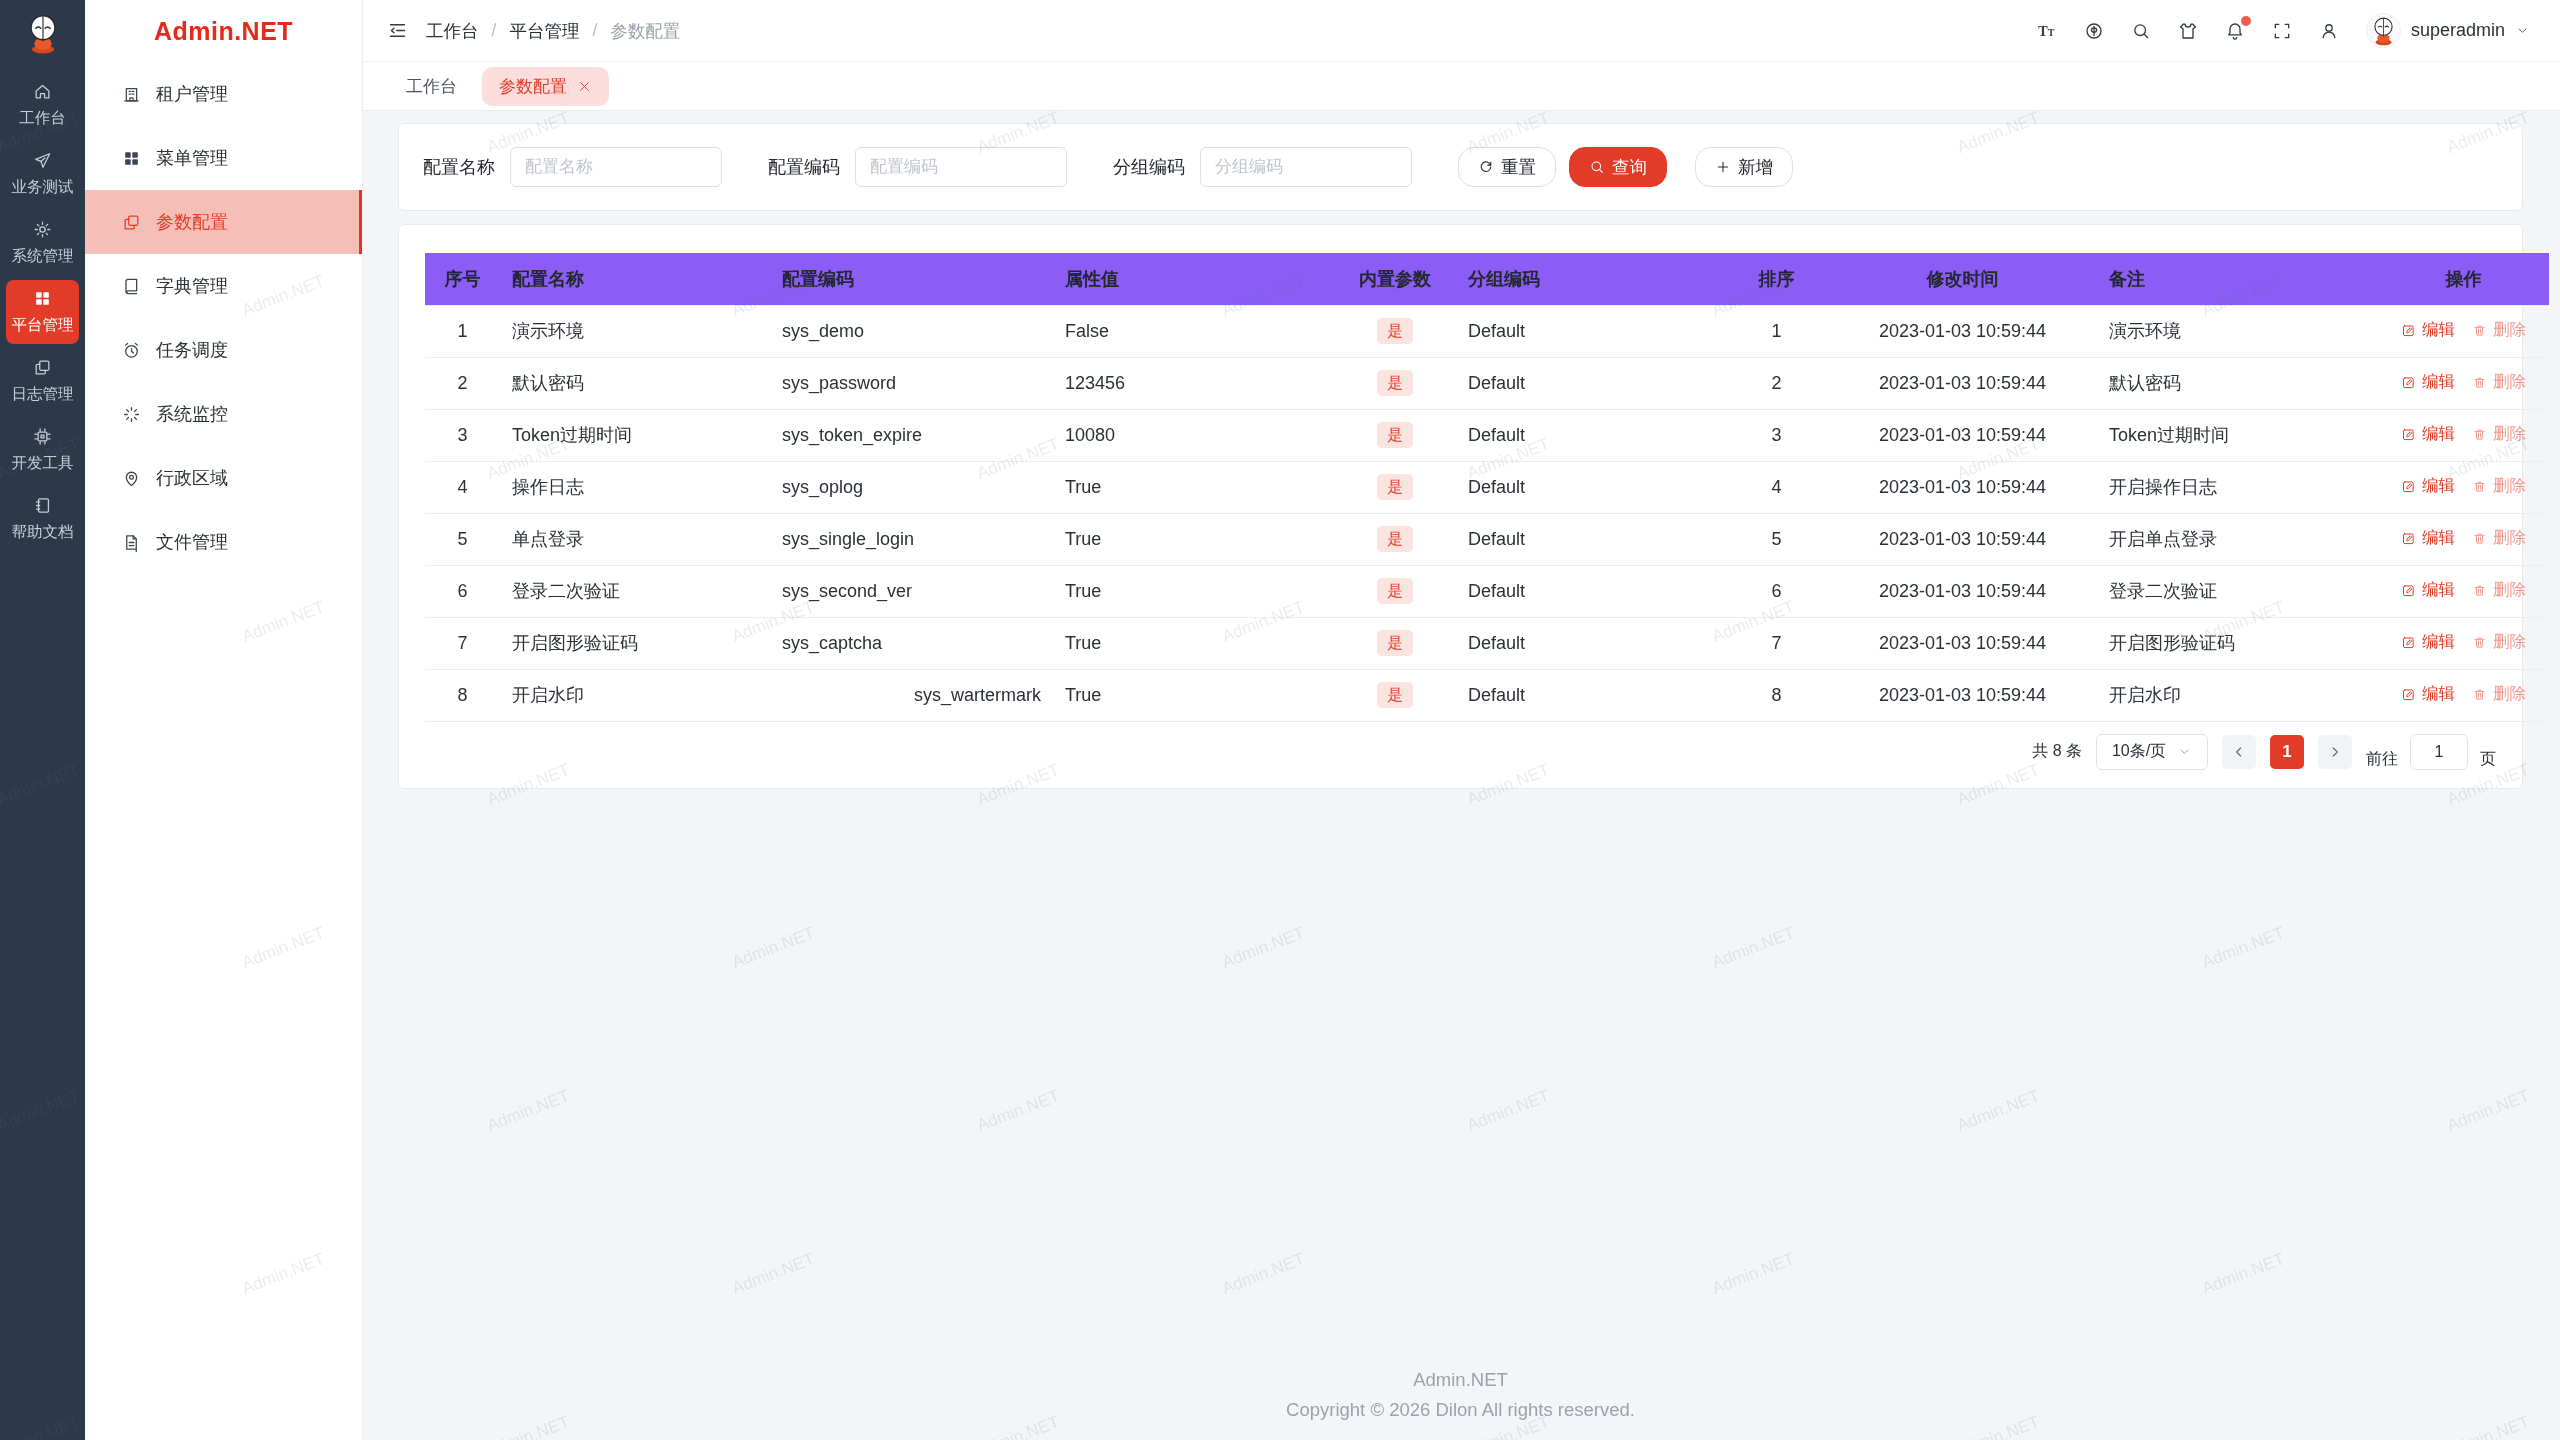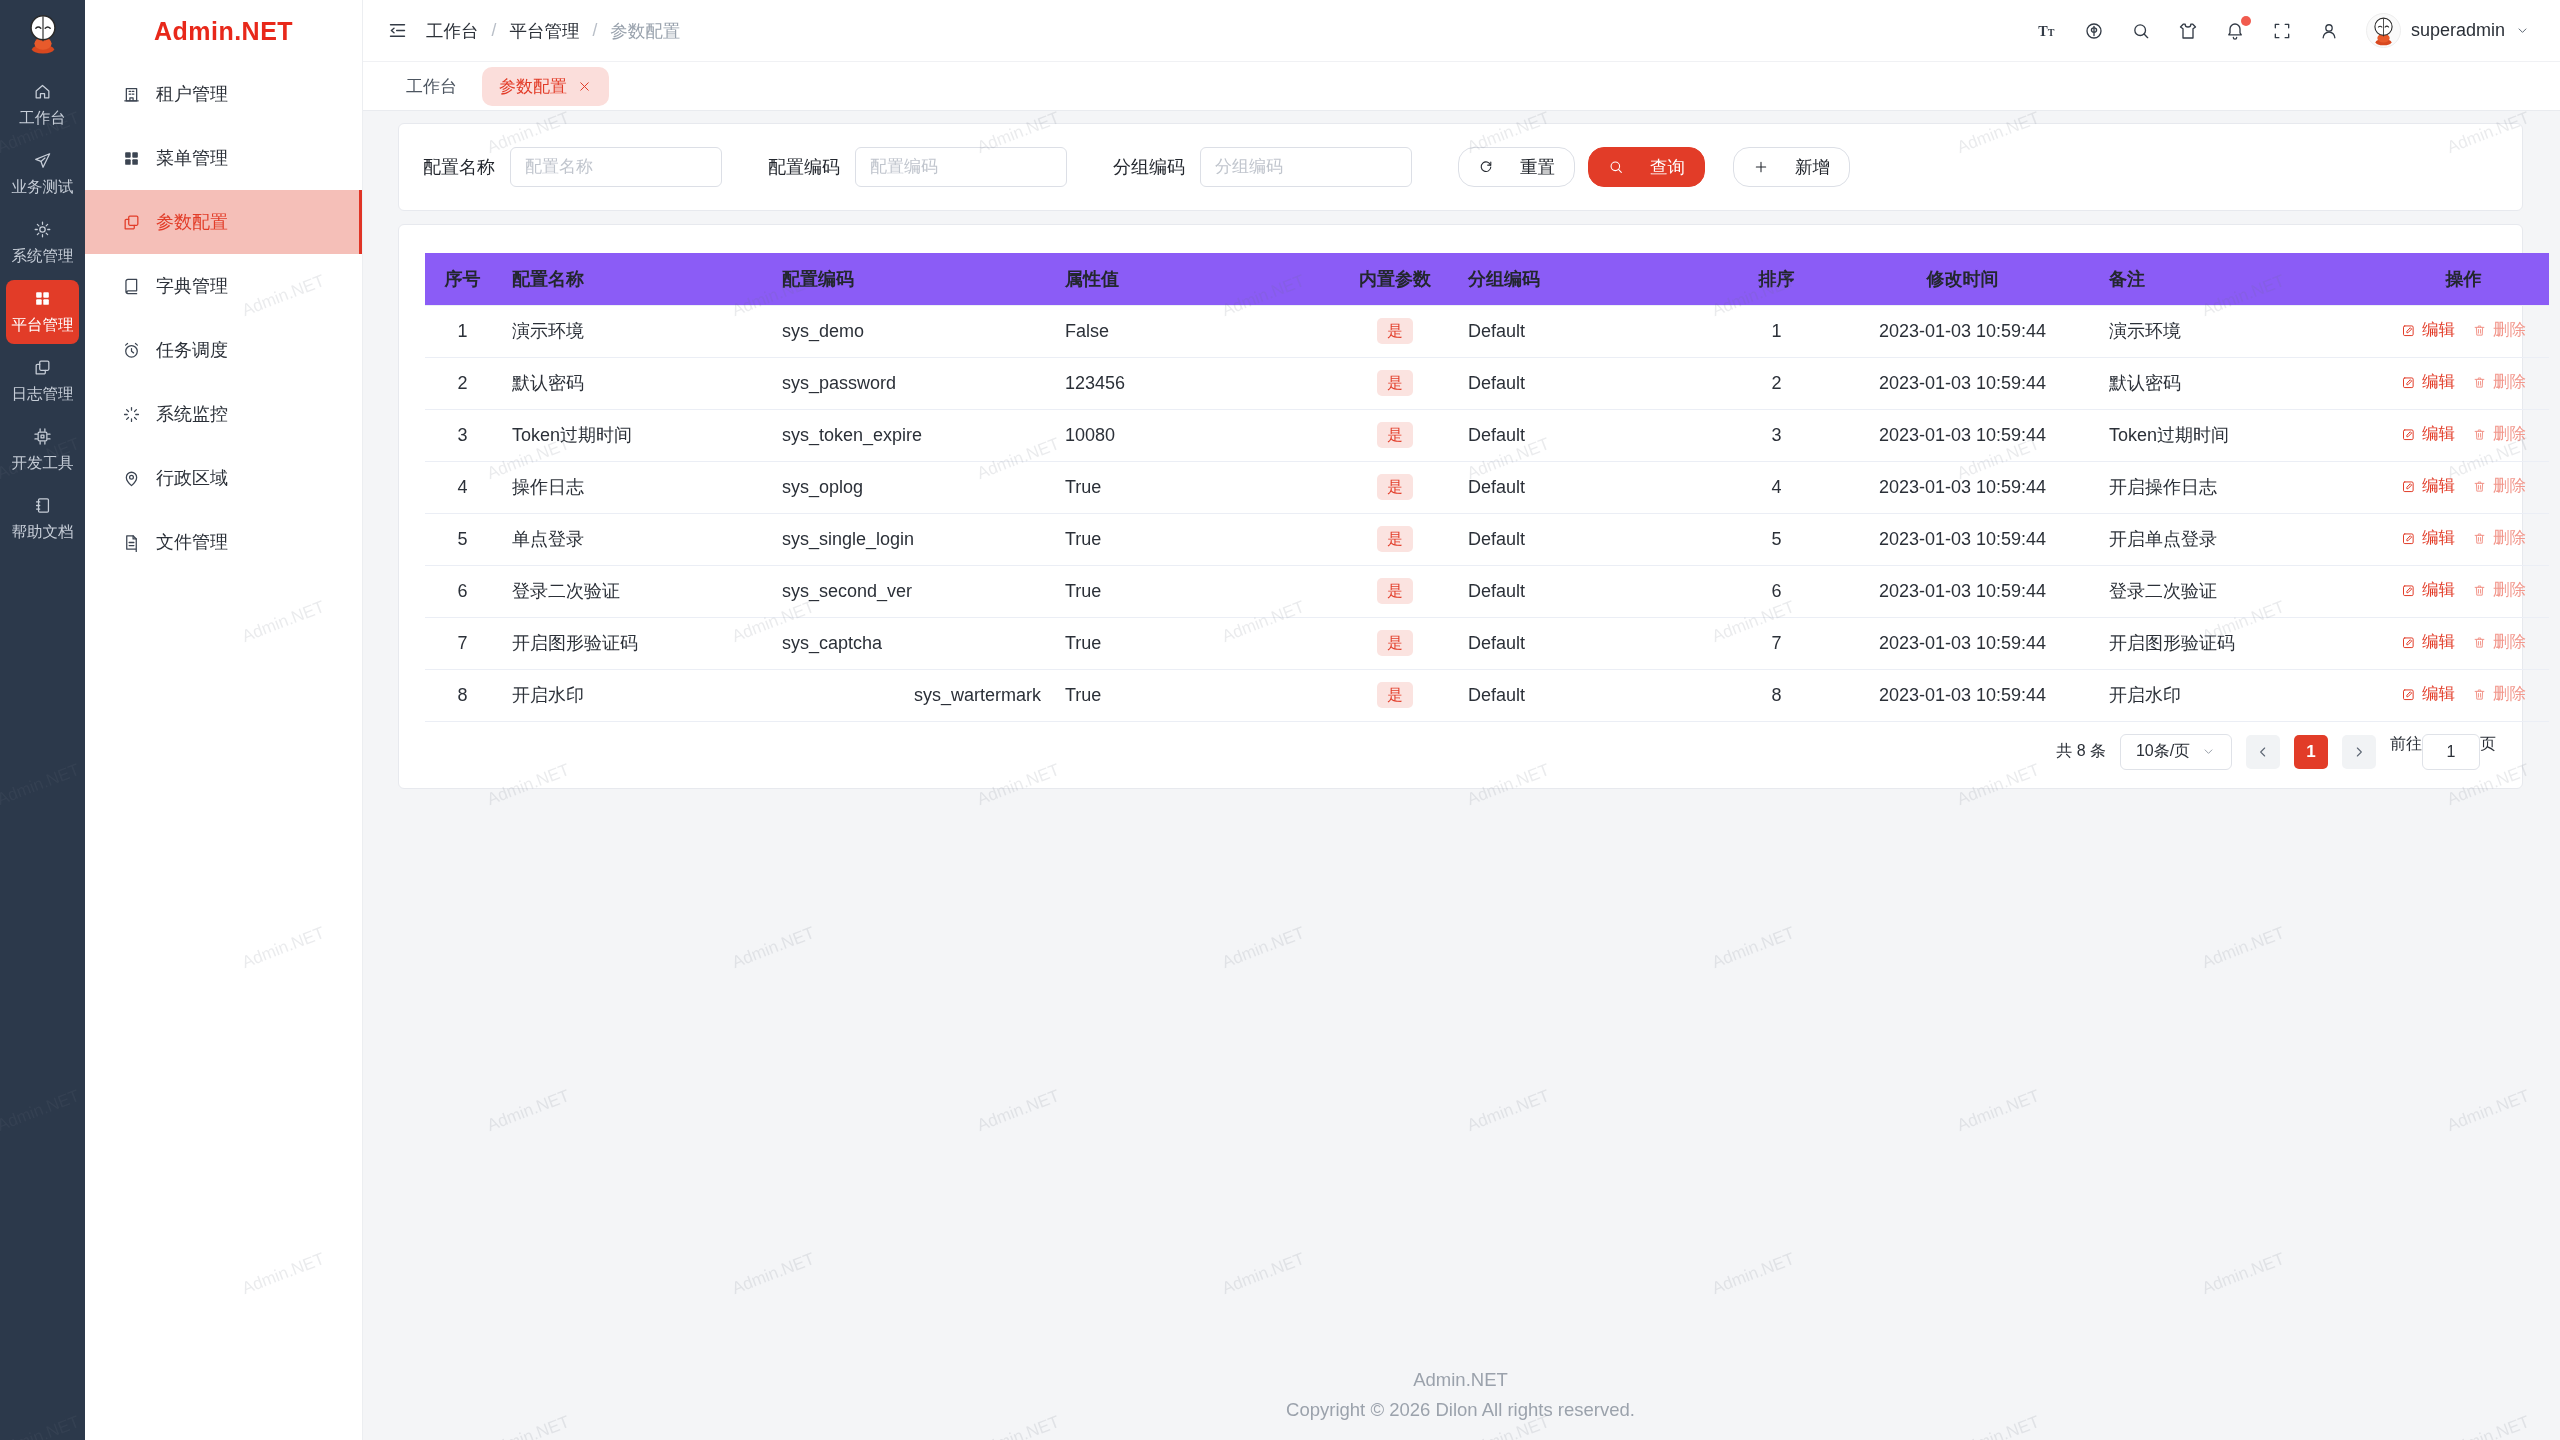--- a/index.html
+++ b/index.html
@@ -46,42 +46,42 @@
 
   
   .content { flex:1; display:flex; flex-direction:column; padding:12px 37px 12px 35px; min-height:0; }
   .card { background:#fff; border:1px solid #e7e9ee; border-radius:6px; }
   .filter-card { height:88px; display:flex; align-items:center; padding:0 24px; flex-shrink:0; }
   .field { display:flex; align-items:center; margin-right:46px; }
   .field label { margin-right:15px; font-size:18px; color:#23272e; white-space:nowrap; }
   .field input { width:212px; height:40px; border:1px solid #dcdfe6; border-radius:6px; padding:0 14px; font-size:17px; color:#333; outline:none; font-family:inherit; }
   .field input::placeholder { color:#c0c5cd; }
   .btns { display:flex; align-items:center; gap:13px; }
-  .btn { height:40px; display:inline-flex; align-items:center; gap:26px; padding:0 19px; border-radius:16px; border:1px solid #dcdfe6; background:#fff; font-size:17.5px; color:#23272e; cursor:pointer; font-family:inherit; white-space:nowrap; }
+  .btn { height:40px; display:inline-flex; align-items:center; gap:7px; padding:0 19px; border-radius:16px; border:1px solid #dcdfe6; background:#fff; font-size:17.5px; color:#23272e; cursor:pointer; font-family:inherit; white-space:nowrap; }
   .btn .bic { width:16px; height:16px; }
   .btn.primary { background:#e23c28; border-color:#e23c28; color:#fff; }
   .btn.add { margin-left:15px; }
 
   .table-card { margin-top:13px; padding:0 26px 6px; flex-shrink:0; }
   table { width:100%; border-collapse:collapse; table-layout:fixed; margin-top:28px; }
   thead th { height:52px; background:#8b5cf6; font-weight:600; font-size:18px; color:#23272e; padding:0 12px; border-bottom:1px solid #ebeef5; }
   tbody td { height:52px; padding:0 12px; font-size:18px; color:#2b3038; border-bottom:1px solid #ebeef5; white-space:nowrap; overflow:hidden; }
   .tag { display:inline-block; background:#fbe3e0; color:#e23c28; font-size:15.5px; padding:5px 10px; border-radius:5px; line-height:1; }
   .link { display:inline-flex; align-items:center; gap:6px; font-size:16.5px; cursor:pointer; white-space:nowrap; }
   .link .lic { width:15px; height:15px; }
   .link.edit { color:#e23c28; }
   .link.del  { color:#f2978c; margin-left:17px; }
 
   .pagination { display:flex; align-items:center; justify-content:flex-end; height:60px; gap:14px; font-size:16px; color:#2b3038; }
   .psel { width:112px; height:36px; border:1px solid #dfe2e8; border-radius:6px; display:flex; align-items:center; justify-content:center; gap:11px; cursor:pointer; }
   .psel .caret { color:#9aa1ab; }
   .pbtn { width:34px; height:34px; border-radius:5px; background:#f1f3f5; display:flex; align-items:center; justify-content:center; color:#b4b9c0; cursor:pointer; }
   .pbtn .caret { width:16px; height:16px; }
   .pnum { width:34px; height:34px; border-radius:5px; background:#e23c28; color:#fff; display:flex; align-items:center; justify-content:center; font-weight:700; font-size:17px; cursor:pointer; }
-  .goto { display:flex; align-items:flex-start; }
+  .goto { display:flex; align-items:flex-end; gap:12px; }
   .goto input { width:58px; height:36px; border:1px solid #dfe2e8; border-radius:6px; text-align:center; font-size:16px; color:#2b3038; outline:none; font-family:inherit; }
 
   .page-footer { margin-top:auto; text-align:center; color:#9ba2ac; font-size:18.5px; line-height:1.65; padding-bottom:2px; }
 
   
   .wm-layer { position:fixed; left:0; top:0; width:2560px; height:1440px; pointer-events:none; z-index:60; overflow:hidden; }
   .wm-layer span { position:absolute; transform:rotate(-21deg); color:rgba(105,112,124,0.14); font-size:17px; white-space:nowrap; }
 
   svg { display:block; width:100%; height:100%; }
 </style>

